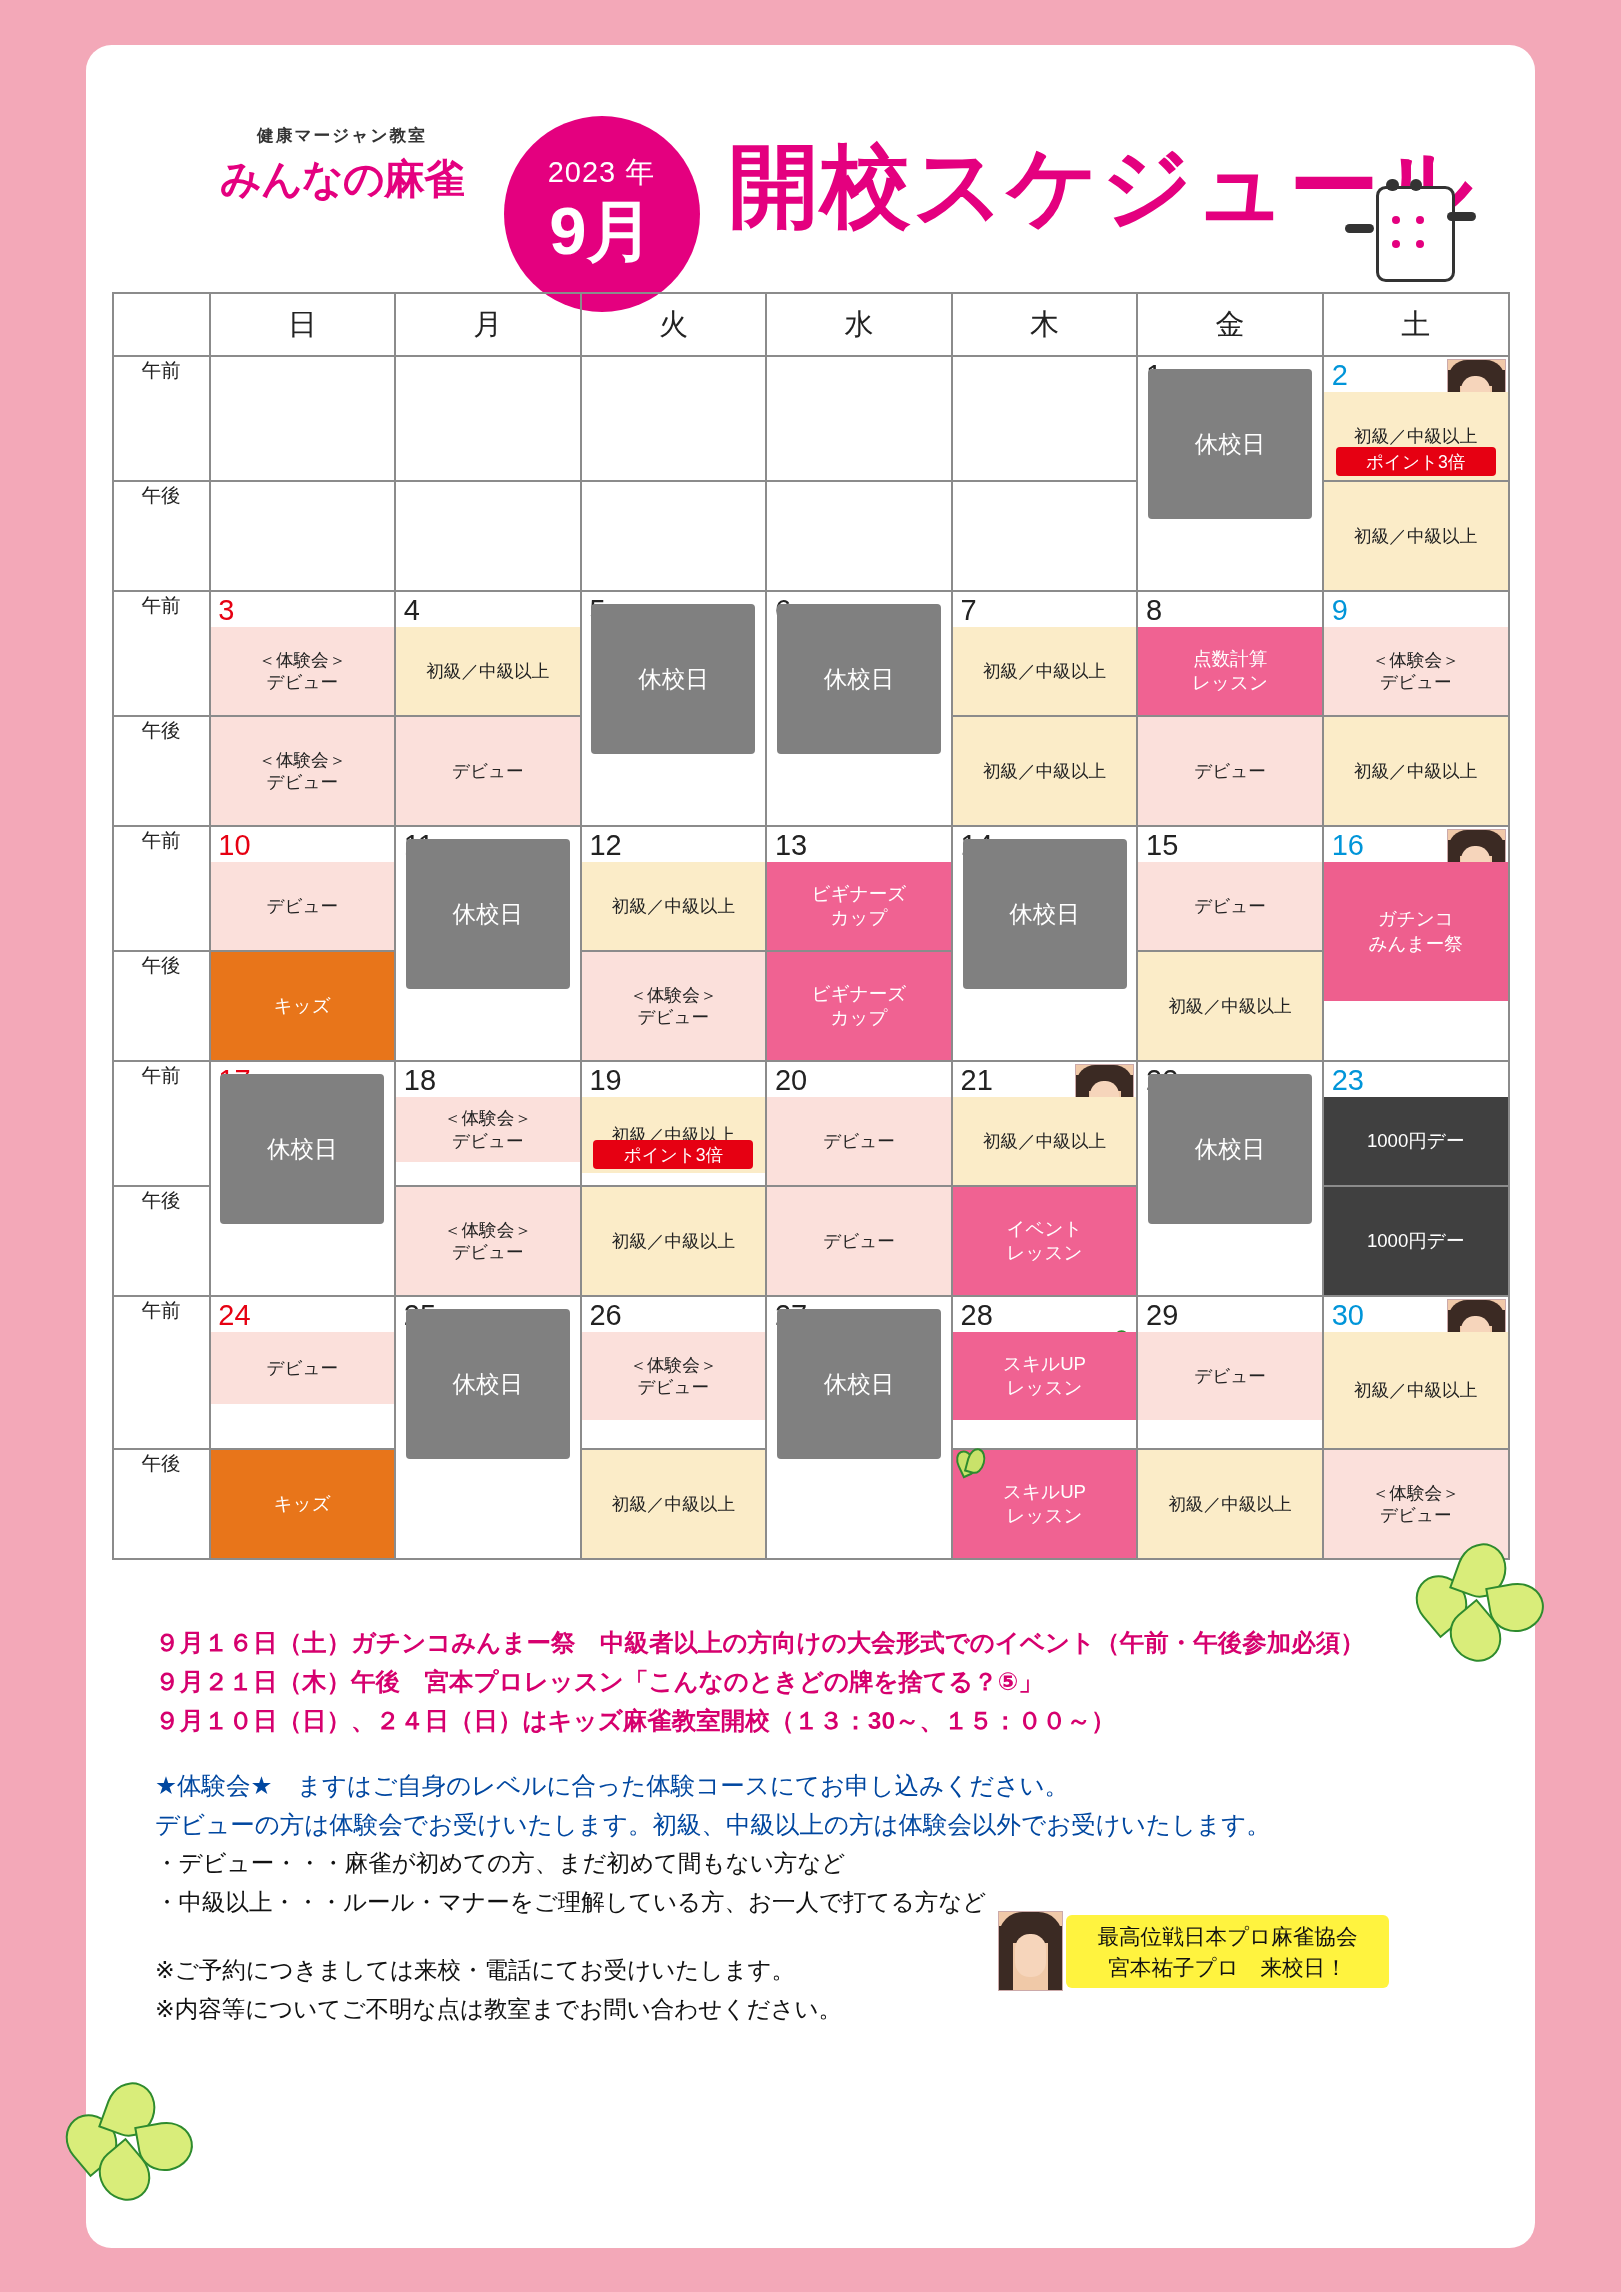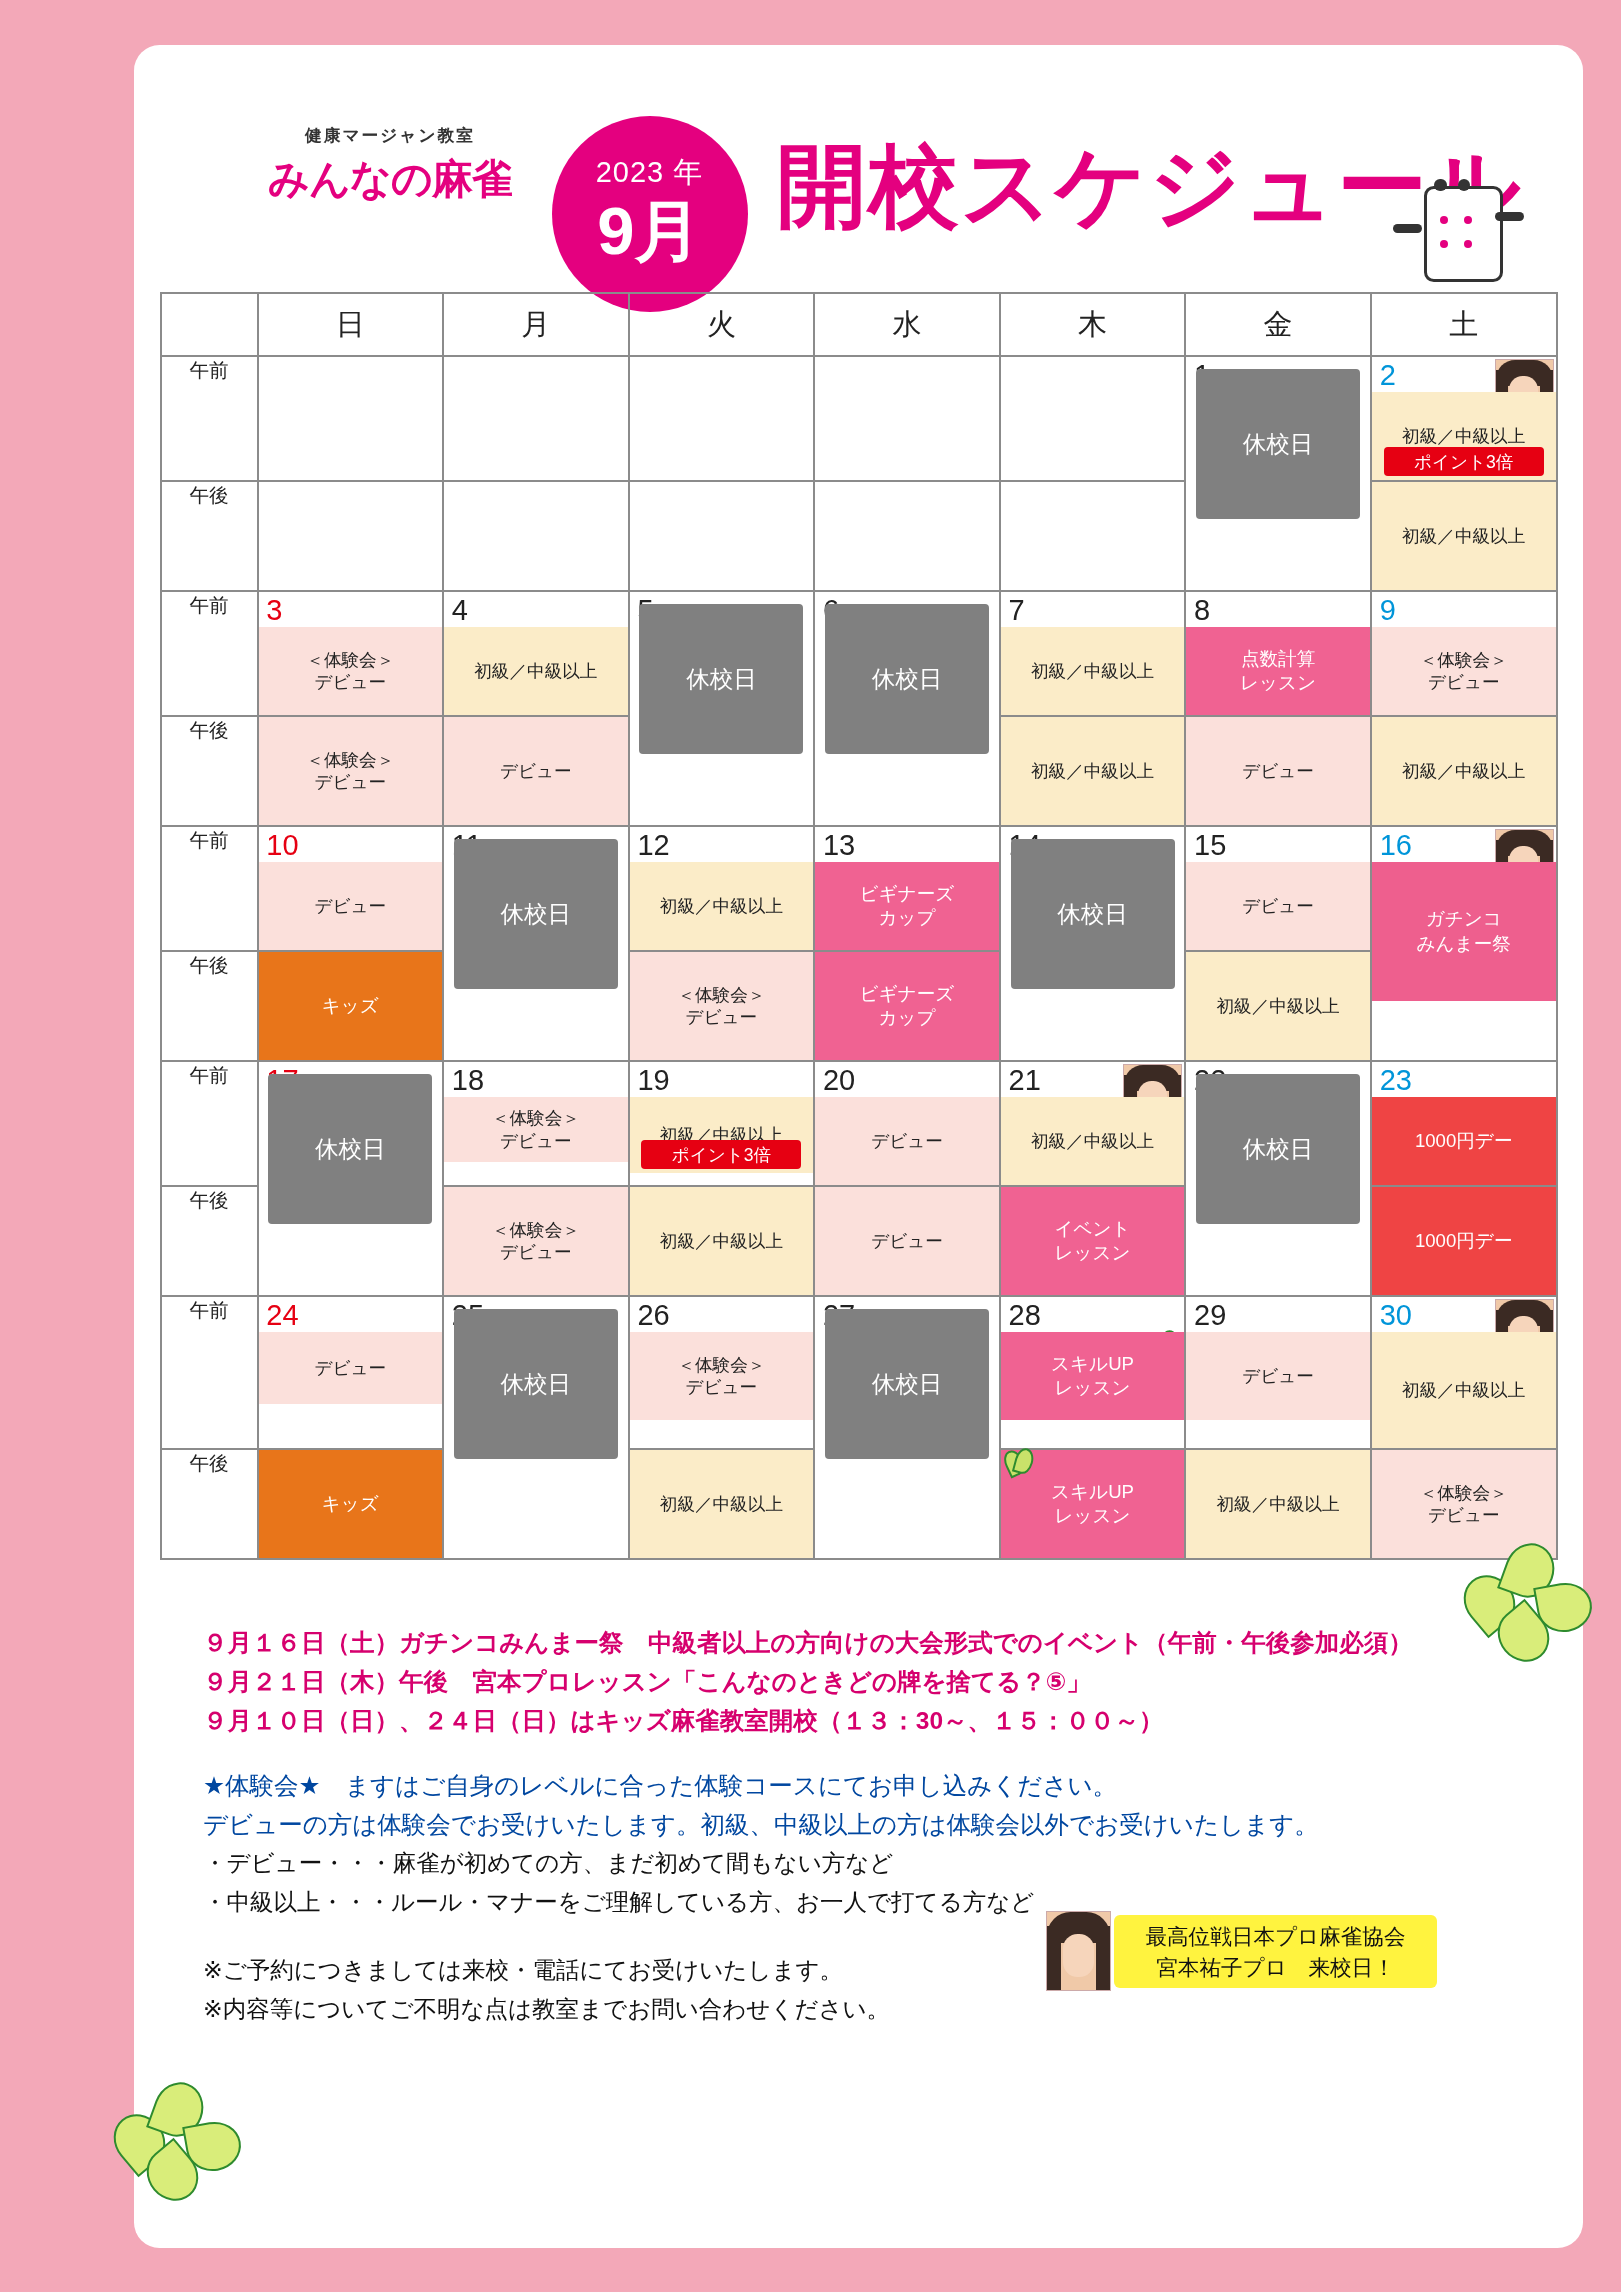--- a/index.html
+++ b/index.html
@@ -8,21 +8,20 @@
     background:#f3a8b8;
     font-family:"Liberation Sans","DejaVu Sans",sans-serif;
     position:relative;
     overflow:hidden;
   }
   .sheet{
     position:absolute;
     left:86px;top:45px;width:1449px;height:2203px;
     background:#ffffff;
     border-radius:25.5px;
-    margin-left:48px;
   }
   
   .header{
     position:absolute;left:25.5px;top:23.5px;width:1398px;height:196px;
     background:#ffffff;border-radius:33px;
     box-shadow:0 0 0 0 #fff;
   }
   .logo{
     position:absolute;left:108px;top:55px;width:245px;text-align:center;
   }
@@ -99,21 +98,21 @@
     text-align:center;font-size:18.6px;line-height:24.5px;color:#222;
   }
   .box.small{font-size:17.6px;line-height:22.5px;}
   .am-with-num{top:35px;}
   .beige{background:#fbecc8;}
   .pinkpale{background:#fbe0db;}
   .gray{background:#808080;color:#fff;font-size:23.5px;border-radius:3.9px;
         left:9.8px;right:9.8px;top:11.8px;bottom:11.8px;}
   .magenta{background:#f06292;color:#fff;}
   .orange{background:#e8751a;color:#fff;}
-  .green{background:#ef4444;color:#fff;}
+  .green{background:#404040;color:#fff;}
   .pinkdeep{background:#ee5f8e;color:#fff;}
   .point3{
     position:absolute;left:11.8px;right:11.8px;bottom:3.9px;height:29px;
     background:#e60012;color:#fff;font-size:17.6px;border-radius:3.9px;
     display:flex;align-items:center;justify-content:center;
   }
   .photo{
     position:absolute;right:2px;top:2px;width:57px;height:55px;
     background:#f0c9a8;border:1px solid #caa;overflow:hidden;
   }

